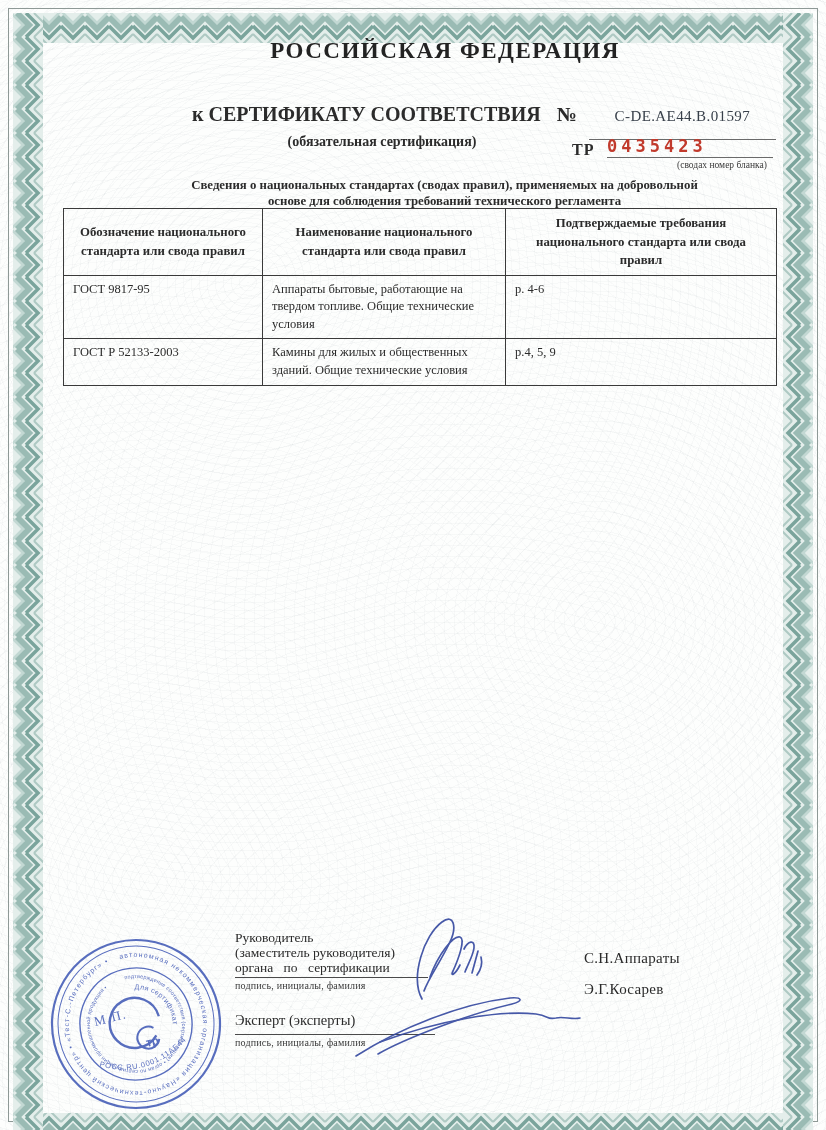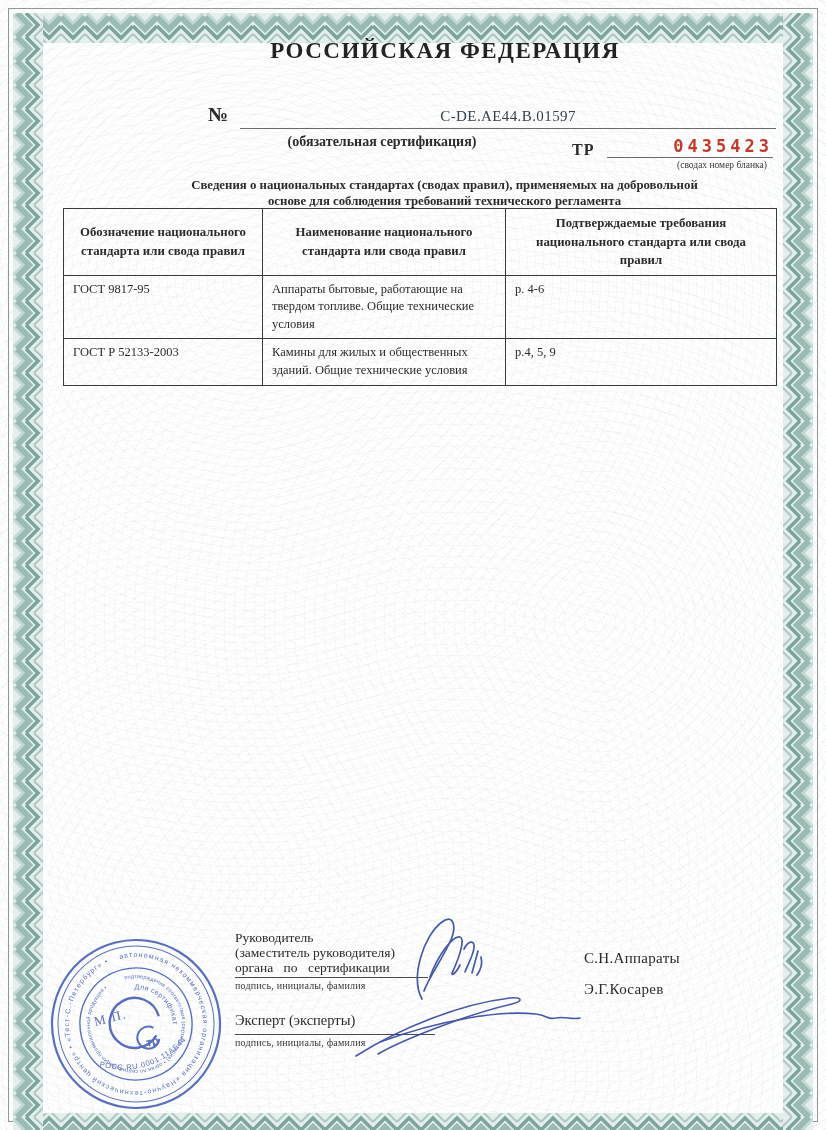--- a/index.html
+++ b/index.html
@@ -40,34 +40,34 @@
   .cert-row{
     top:103px;left:192px;right:50px;
     display:flex;align-items:baseline;
   }
   .cert-line{font-size:20px;font-weight:bold;white-space:nowrap;}
   .num-sign{font-size:20px;font-weight:bold;margin-left:16px;}
   .cert-number{
     flex:1;margin-left:12px;
     border-bottom:1.5px solid #6a6a6a;
     text-align:center;font-size:15px;letter-spacing:0.4px;
-    padding-bottom:3px;color:#38404a;
+    padding-bottom:14px;color:#38404a;
   }
   .cert-subtitle{
     top:134px;left:150px;width:400px;
     font-size:14px;font-weight:bold;
   }
   .tr-label{
     top:141px;left:572px;
     font-size:16px;font-weight:bold;letter-spacing:1px;
   }
   .blank-number{
     top:136px;left:607px;width:166px;
     border-bottom:1px solid #6a6a6a;
-    text-align:right;
+    text-align:left;
     font-family:"DejaVu Sans Mono", monospace;
     font-size:17px;font-weight:bold;letter-spacing:4px;
     color:#c13a2c;padding-bottom:1px;
   }
   .blank-caption{
     top:160px;left:605px;width:170px;
     font-size:9.5px;color:#3a3a3a;
   }
   .intro{
     top:177px;left:56px;width:713px;
@@ -171,20 +171,21 @@
           <path d="M9 0 L-3 12 L9 24" stroke="#aec9c3" stroke-width="2" fill="none"></path>
         </pattern>
       </defs>
       <rect width="30" height="1117" fill="url(#pt4)"></rect>
     </svg>
   </div>
 
   <div class="abs country t-center">РОССИЙСКАЯ ФЕДЕРАЦИЯ</div>
 
   <div class="abs cert-row">
+    <span class="cert-line">к СЕРТИФИКАТУ СООТВЕТСТВИЯ</span>
     <span class="num-sign">№</span>
     <span class="cert-number">C-DE.AE44.B.01597</span>
   </div>
   <div class="abs cert-subtitle t-center">(обязательная сертификация)</div>
 
   <div class="abs tr-label">ТР</div>
   <div class="abs blank-number">0435423</div>
   <div class="abs blank-caption t-center">(сводах номер бланка)</div>
 
   <div class="abs intro t-center">

